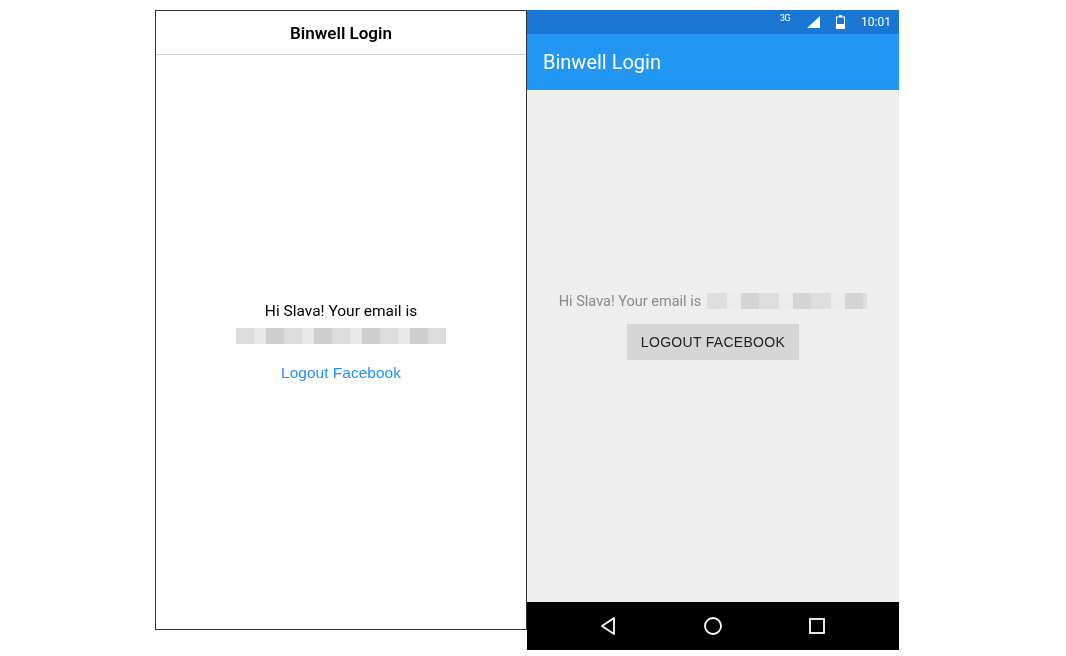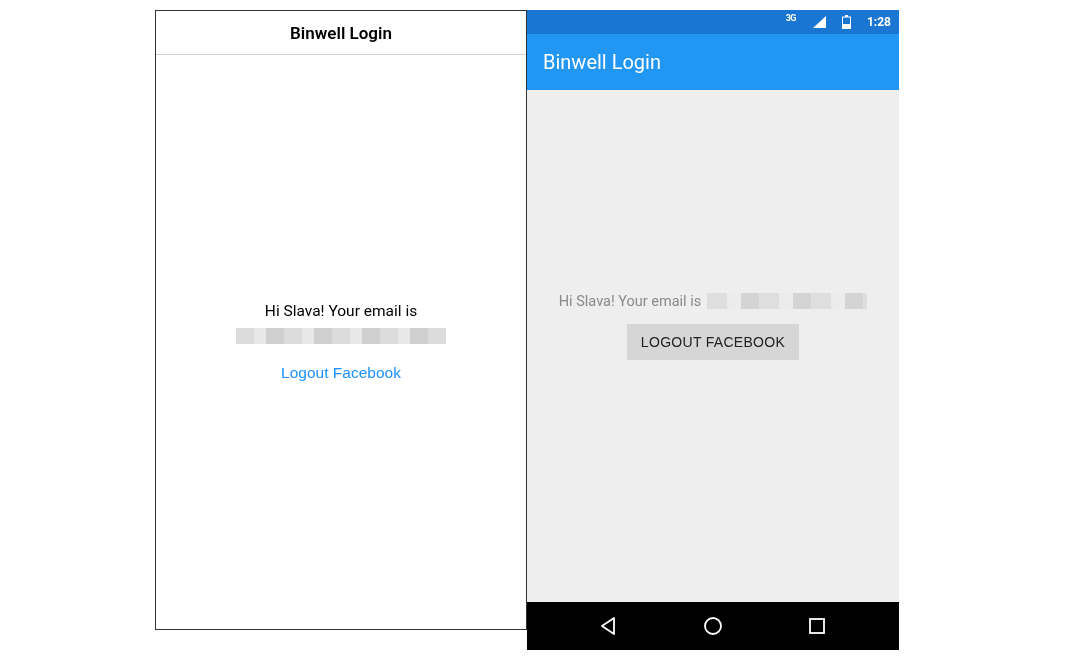--- a/index.html
+++ b/index.html
@@ -82,21 +82,21 @@
     .android-statusbar {
       height: 24px;
       background: #1976d2;
       color: #fff;
       display: flex;
       align-items: center;
       justify-content: flex-end;
       gap: 16px;
       padding-right: 8px;
       font-size: 12px;
-      font-weight: 700;
+      font-weight: 400;
     }
     .sb-3g {
       font-size: 9px;
       letter-spacing: -0.5px;
       position: relative;
       top: -4px;
     }
     .sb-signal svg, .sb-battery svg { display:block; }
     .android-appbar {
       height: 56px;
@@ -187,21 +187,21 @@
           <path d="M1 12 L14 12 L14 0 Z" fill="#ffffff"></path>
         </svg>
       </span>
       <span class="sb-battery">
         <svg width="9" height="14" viewBox="0 0 9 14">
           <rect x="3" y="0" width="3" height="2" fill="#fff"></rect>
           <rect x="0.5" y="2" width="8" height="11.5" fill="none" stroke="#fff" stroke-width="1"></rect>
           <rect x="0.5" y="9" width="8" height="4.5" fill="#fff"></rect>
         </svg>
       </span>
-      <span>1:28</span>
+      <span>10:01</span>
     </div>
 
     <div class="android-appbar">
       <span>Binwell Login</span>
     </div>
 
     <div class="android-body">
       <div class="android-greeting-row">
         <span class="android-greeting">Hi Slava! Your email is</span>
         <span class="android-email-obscured"></span>

